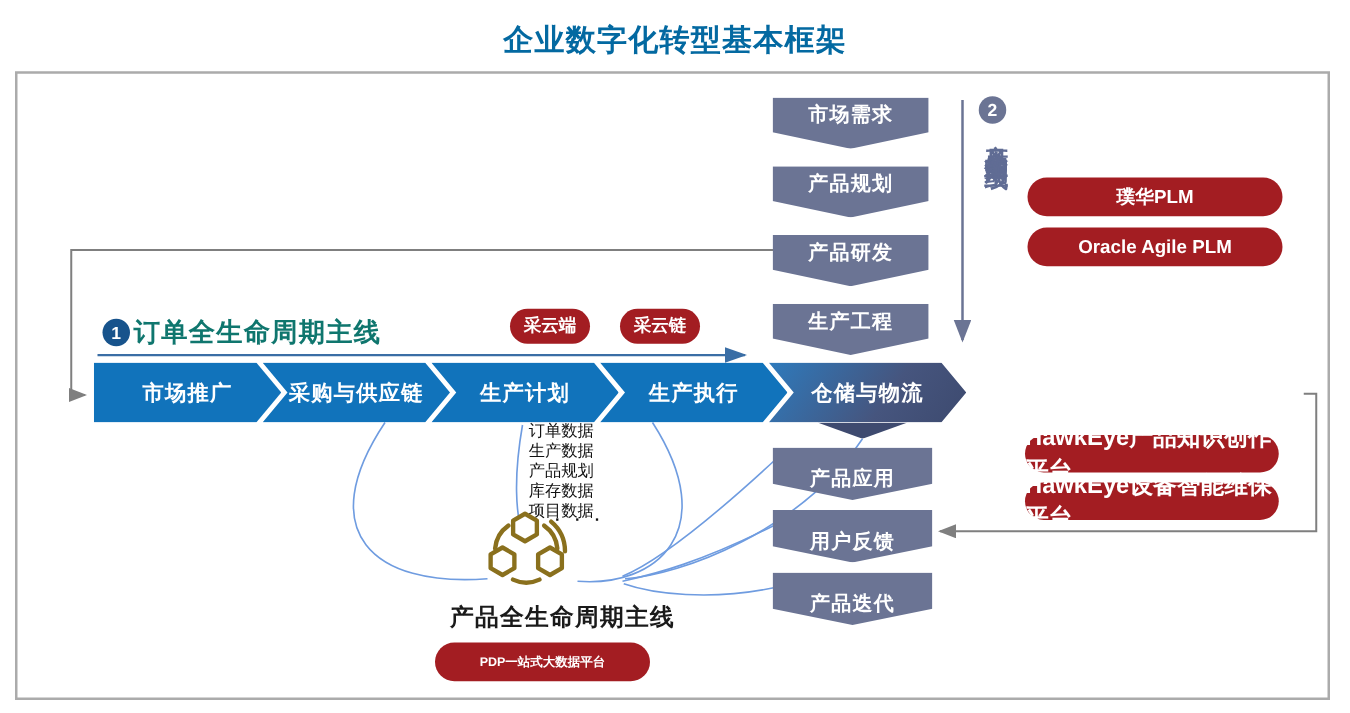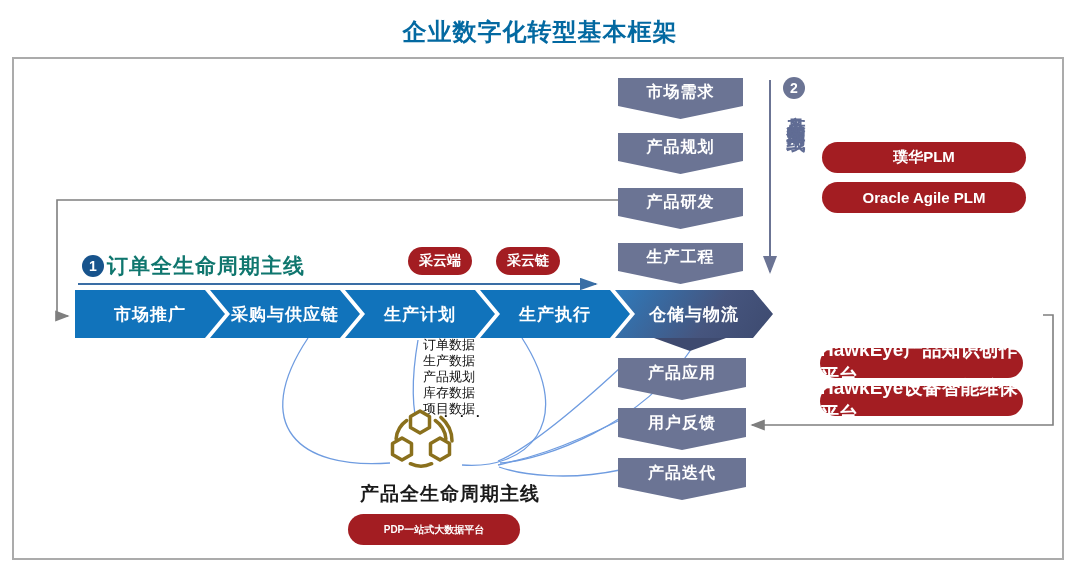--- a/index.html
+++ b/index.html
@@ -20,21 +20,21 @@
   
   .vchain{position:absolute;z-index:2;}
   .vchain-top{left:618px;top:78px;width:125px;}
   .vchain-bottom{left:618px;top:358px;width:128px;}
   .vstage{
     width:100%;height:41px;margin-bottom:14px;background:#6b7494;
     clip-path:polygon(0 0,100% 0,100% 68%,50% 100%,0 68%);
     color:#fff;font-size:16px;font-weight:bold;text-align:center;
     padding-top:4px;box-sizing:border-box;letter-spacing:1px;
   }
-  .vchain-bottom .vstage{height:42px;margin-bottom:8px;clip-path:polygon(0 0,100% 0,100% 69%,50% 100%,0 69%);padding-top:5px;}
+  .vchain-bottom .vstage{height:42px;margin-bottom:8px;clip-path:polygon(0 0,100% 0,100% 69%,50% 100%,0 69%);padding-top:15px;}
 
   
   .hchain{position:absolute;left:75px;top:290px;height:48px;display:flex;z-index:2;}
   .hstage{
     flex:none;width:150px;height:48px;margin-left:-15px;background:#1173bb;
     clip-path:polygon(0 0,calc(100% - 20px) 0,100% 50%,calc(100% - 20px) 100%,0 100%,20px 50%);
     color:#fff;font-size:17px;font-weight:bold;display:flex;align-items:center;justify-content:center;
     letter-spacing:1px;
   }
   .hstage:first-child{margin-left:0;clip-path:polygon(0 0,calc(100% - 20px) 0,100% 50%,calc(100% - 20px) 100%,0 100%);}

